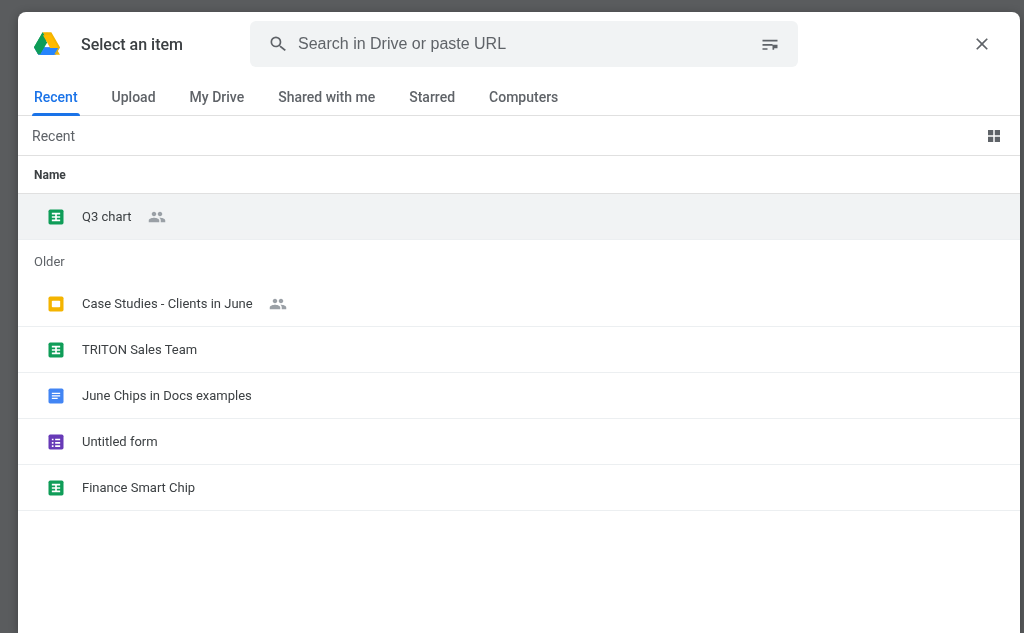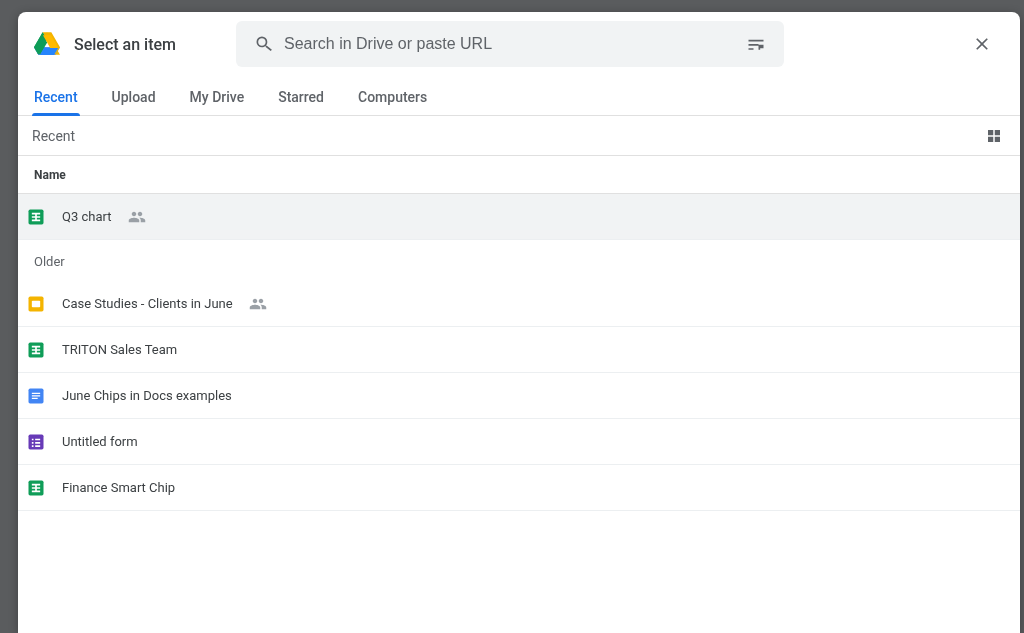--- a/index.html
+++ b/index.html
@@ -11,21 +11,21 @@
     background: #fff;
     border-radius: 8px 8px 0 0;
     box-shadow: 0 2px 10px rgba(0,0,0,0.3);
     display: flex; flex-direction: column;
     overflow: hidden;
   }
   
   .header {
     display: flex; align-items: center;
     height: 64px; padding: 16px 16px;
-    gap: 14px;
+    gap: 21px;
   }
   .drive-logo { width: 26px; height: 24px; flex: 0 0 auto; }
   .title { font-size: 16px; color: #3c4043; font-weight: 500; }
   .search-wrap {
     margin-left: 46px;
     display: flex; align-items: center;
     background: #f1f3f4; border-radius: 6px;
     height: 46px; width: 548px;
     padding: 0 8px;
   }
@@ -78,21 +78,21 @@
     flex:1;
     overflow-y: scroll;
   }
   .section-label {
     padding: 14px 16px 12px;
     font-size: 13px; color:#5f6368;
   }
   .row {
     height: 46px;
     display:flex; align-items:center;
-    padding: 0 8px;
+    padding: 0 28px;
     gap: 16px;
     border-bottom: 1px solid #eceff1;
     font-size: 13px; color:#3c4043;
     cursor: pointer;
   }
   .row.selected { background:#f1f3f4; }
   .file-icon { width: 20px; height: 20px; flex:0 0 20px; display:flex; align-items:center; justify-content:center; }
   .file-name { }
   .shared-icon { color:#9aa0a6; display:flex; align-items:center; }
 
@@ -149,20 +149,21 @@
       <svg width="20" height="20" viewBox="0 0 24 24" fill="#5f6368">
           <path d="M19 6.41 17.59 5 12 10.59 6.41 5 5 6.41 10.59 12 5 17.59 6.41 19 12 13.41 17.59 19 19 17.59 13.41 12z"></path>
         </svg>
     </span>
   </div>
 
   <div class="tabs" id="tabs">
       <div class="tab active">Recent</div>
       <div class="tab">Upload</div>
       <div class="tab">My Drive</div>
+      <div class="tab">Shared with me</div>
       <div class="tab">Starred</div>
       <div class="tab">Computers</div>
     </div>
 
   <div class="crumb-row">
     <span>Recent</span>
     <span class="view-toggle">
       <svg width="18" height="18" viewBox="0 0 24 24" fill="#5f6368">
           <path d="M4 4h7v7H4V4zm9 0h7v7h-7V4zM4 13h7v7H4v-7zm9 0h7v7h-7v-7z"></path>
         </svg>

